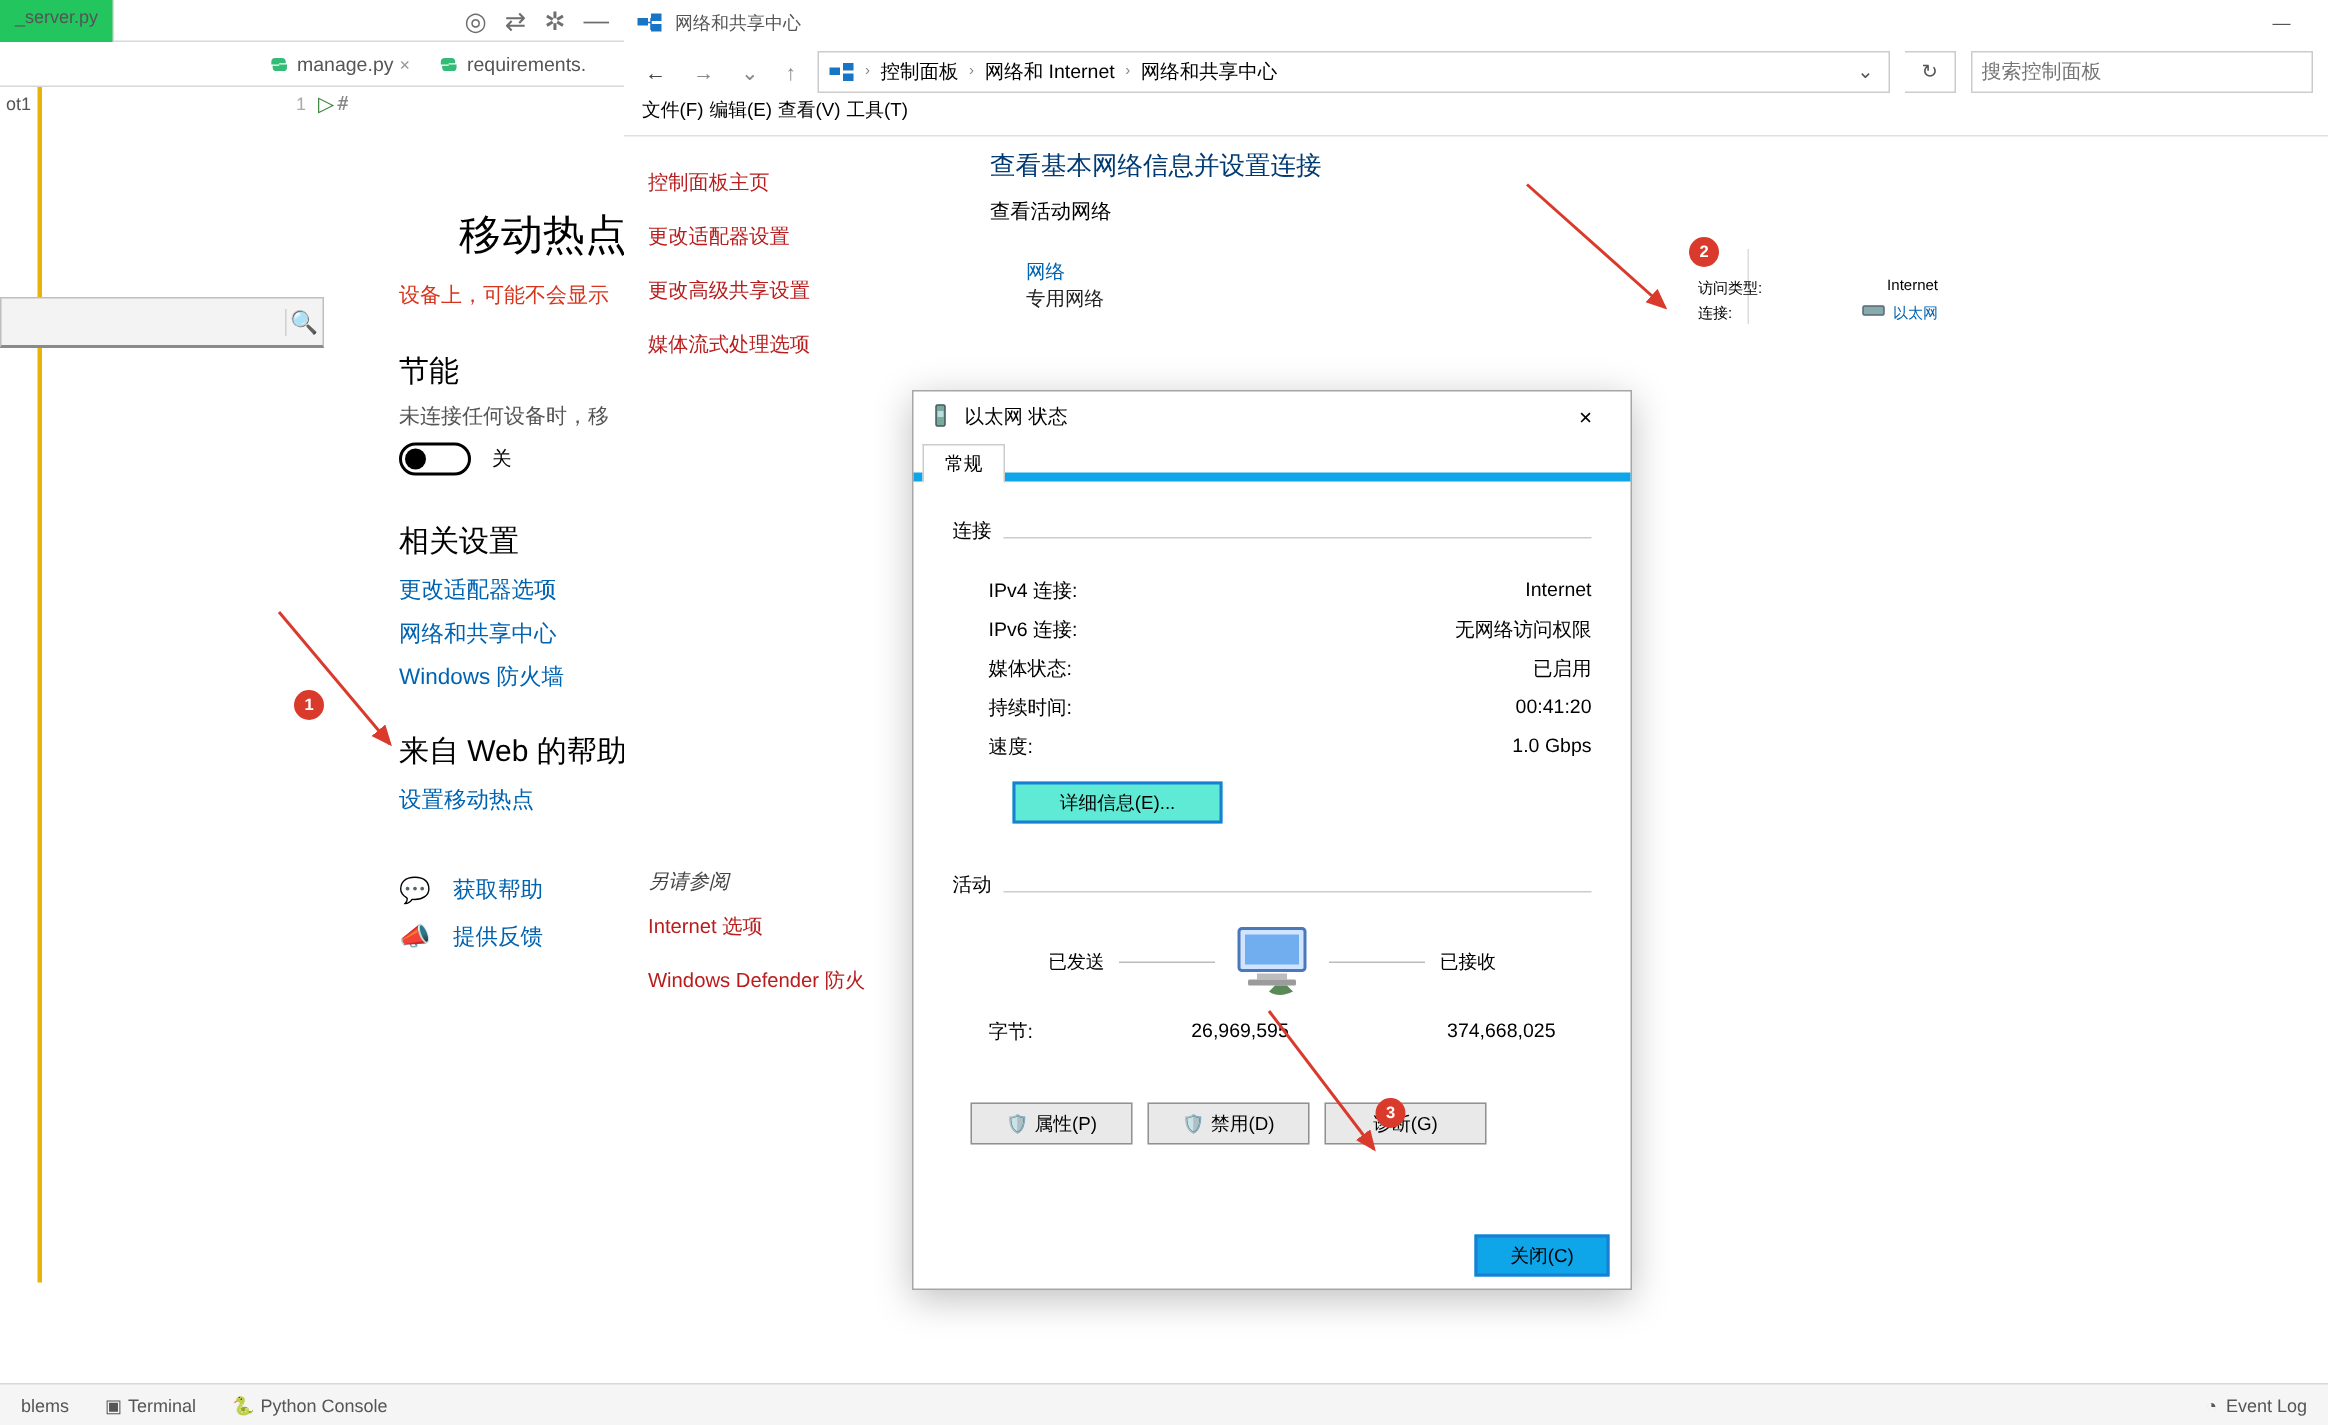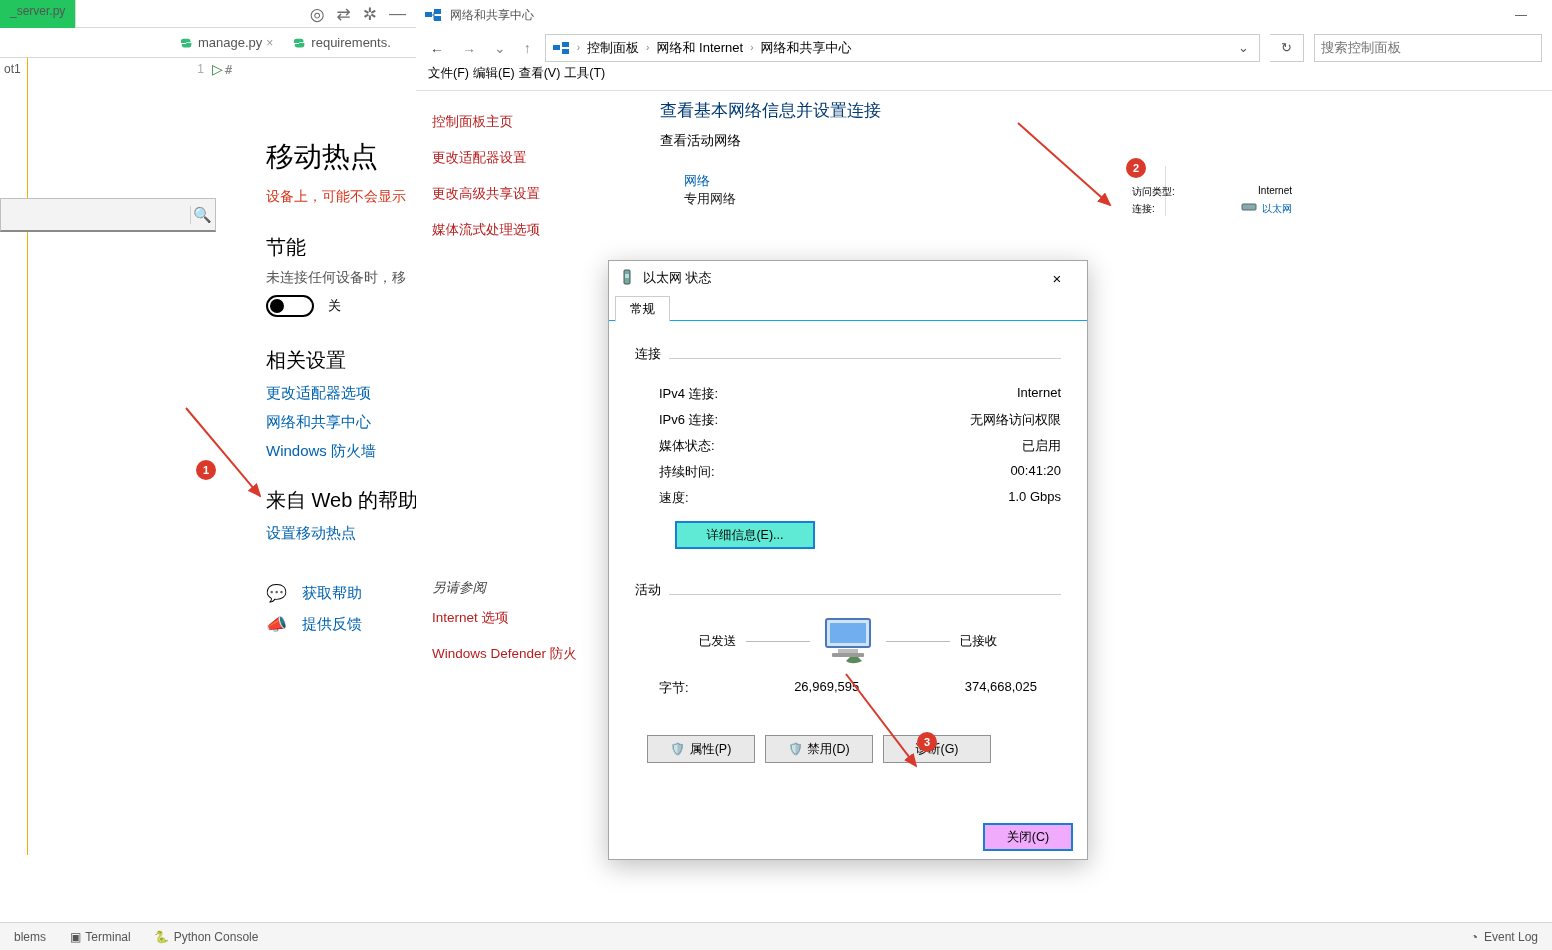--- a/index.html
+++ b/index.html
@@ -8,28 +8,28 @@
   .ide-tabs-row1 { height:28px; border-bottom:1px solid #d8d8d8; position:relative; }
   .ide-tabs-row1 .tab1 { position:absolute; left:0; top:0; height:28px; padding:4px 10px; border-right:1px solid #d8d8d8; background:#22c55e; font-size:12px; color:#555;}
   .ide-icons { position:absolute; right:10px; top:4px; display:flex; gap:12px; color:#6e6e6e; font-size:17px;}
   .ide-tabs-row2 { height:30px; border-bottom:1px solid #d8d8d8; display:flex; align-items:center; padding-left:172px; gap:4px; font-size:13px; }
   .ide-tab { display:flex; align-items:center; gap:4px; padding:4px 8px; color:#555; }
   .py-icon { width:14px; height:14px; display:inline-block; }
   .ide-code { position:absolute; left:172px; top:58px; right:0; height:22px; display:flex; align-items:center; }
   .gutter { width:40px; text-align:right; padding-right:8px; color:#aaa; font-size:12px;}
   .run-mark{ color:#3a833a; font-size:14px; padding-right:2px;}
   .code-line { font-family: "Consolas", monospace; font-style:italic; color:#888; font-size:13px;}
-  .left-col { position:absolute; left:0; top:58px; width:28px; height:797px; border-right:1px solid #eab308;}
+  .left-col { position:absolute; left:0; top:58px; width:28px; height:797px; border-right:3px solid #eab308;}
   .left-col .vtext{ position:absolute; left:4px; top:4px; font-size:12px; color:#555;}
   .search-row{ position:absolute; left:0; top:198px; width:216px; height:34px; border:1px solid #bfbfbf; border-bottom:2px solid #8a8a8a; background:#f3f3f3; display:flex; align-items:center;}
   .search-row input{ flex:1; border:none; background:transparent; outline:none; padding:6px;}
   .search-row .mag{ width:28px; text-align:center; color:#555; font-size:15px; border-left:1px solid #cfcfcf;}
 
   .settings { position:absolute; left:232px; top:58px; width:186px; height:797px; background:#fff; padding:80px 0 0 34px;}
-  .settings h1 { font-size:28px; font-weight:400; margin:0 0 12px 0;}
+  .settings h1 { font-size:28px; font-weight:400; margin:0 0 12px 0;text-align:right;}
   .warn { color:#d6341b; font-size:14px; margin-bottom:28px; white-space:nowrap;}
   .sect-h { font-size:20px; font-weight:400; margin:14px 0 8px 0;}
   .sect-p { color:#555; font-size:14px; margin:0 0 6px 0; white-space:nowrap;}
   .toggle-row{ display:flex; align-items:center; gap:14px; margin:8px 0 30px 0;}
   .toggle{ width:48px; height:22px; border:2px solid #000; border-radius:22px; position:relative;}
   .toggle .knob{ position:absolute; left:2px; top:2px; width:14px;height:14px; border-radius:50%; background:#000;}
   .link{ color:#0063B1; font-size:15px; margin:10px 0; display:block;}
   .web-h{font-size:20px;font-weight:400;margin:26px 0 10px 0; white-space:nowrap;}
   .feedback-row{ display:flex; align-items:center; gap:14px; margin:10px 0;}
   .feedback-row .fi{ font-size:17px; color:#444; width:22px;}
@@ -67,39 +67,39 @@
 
   
   .num-badge{ position:absolute; width:20px; height:20px; border-radius:50%; background:#d93a2b; color:#fff; font-size:11px; line-height:20px; text-align:center; font-weight:bold; z-index:50;}
   .arrow-svg{ position:absolute; z-index:49; pointer-events:none;}
 
   
   .dlg { position:absolute; left:608px; top:260px; width:480px; height:600px; background:#fff; border:1px solid #a6a6a6; box-shadow:0 6px 24px rgba(0,0,0,0.25); z-index:30;}
   .dlg-title{ height:34px; display:flex; align-items:center; padding:0 10px; gap:8px; }
   .dlg-title .t{ flex:1; font-size:13px;}
   .dlg-title .close{ font-size:15px; width:40px; text-align:center;}
-  .tab-strip{ height:26px; border-bottom:1px solid #0ea5e9; padding-left:6px;}
+  .tab-strip{ height:26px; border-bottom:6px solid #0ea5e9; padding-left:6px;}
   .tab{ display:inline-block; height:26px; padding:4px 14px; border:1px solid #ccc; border-bottom:1px solid #fff; background:#fff; font-size:12.5px; position:relative; top:1px;}
   .dlg-body{ padding:18px 26px 10px 26px;}
   .grp-label{ font-size:13px; margin-bottom:8px;}
   .grp-line{ height:1px; background:#ccc; flex:1; margin-left:8px;}
   .grp-header{display:flex; align-items:center; margin:6px 0 10px 0;}
   .kv{ display:flex; justify-content:space-between; font-size:13px; padding:4px 0 4px 24px;}
   .btn{ display:inline-flex; align-items:center; justify-content:center; height:28px; border:1px solid #919191; background:#e9e9e9; font-size:12.5px; padding:0 14px; gap:4px;}
   .btn.hover{ border:2px solid #197fd2; background:#5eead4;}
   .btn .shield{ font-size:12px;}
   .details-wrap{ padding:10px 0 10px 40px;}
   .activity{ margin-top:22px;}
   .act-head{ display:flex; justify-content:space-around; align-items:center; font-size:12.5px; margin:6px 0;}
   .act-dash{ flex:1; border-top:1px solid #bbb; margin:0 10px;}
   .act-nums{ display:flex; justify-content:space-between; padding:8px 24px; font-size:13px;}
   .btn-row{ display:flex; gap:10px; margin-top:30px; padding-left:12px;}
   .btn-row .btn{ width:108px;}
   .dlg-foot{ position:absolute; bottom:8px; right:14px;}
-  .dlg-foot .btn{ width:90px; border:2px solid #197fd2; background:#f0abfc;}
+  .dlg-foot .btn{ width:90px; border:2px solid #197fd2; background:#0ea5e9;}
   .comp-ico{width:56px;height:48px;}
 
   
   .ide-bottom { position:absolute; left:0; bottom:0; width:1552px; height:28px; border-top:1px solid #d8d8d8; background:#f5f5f5; display:flex; align-items:center; gap:24px; padding:0 14px; font-size:12px; color:#555;}
   .ide-bottom .entry{display:flex;align-items:center;gap:4px;}
   .ide-bottom .right{margin-left:auto;display:flex;align-items:center;gap:6px;}
 </style>
 </head>
 <body>
 

